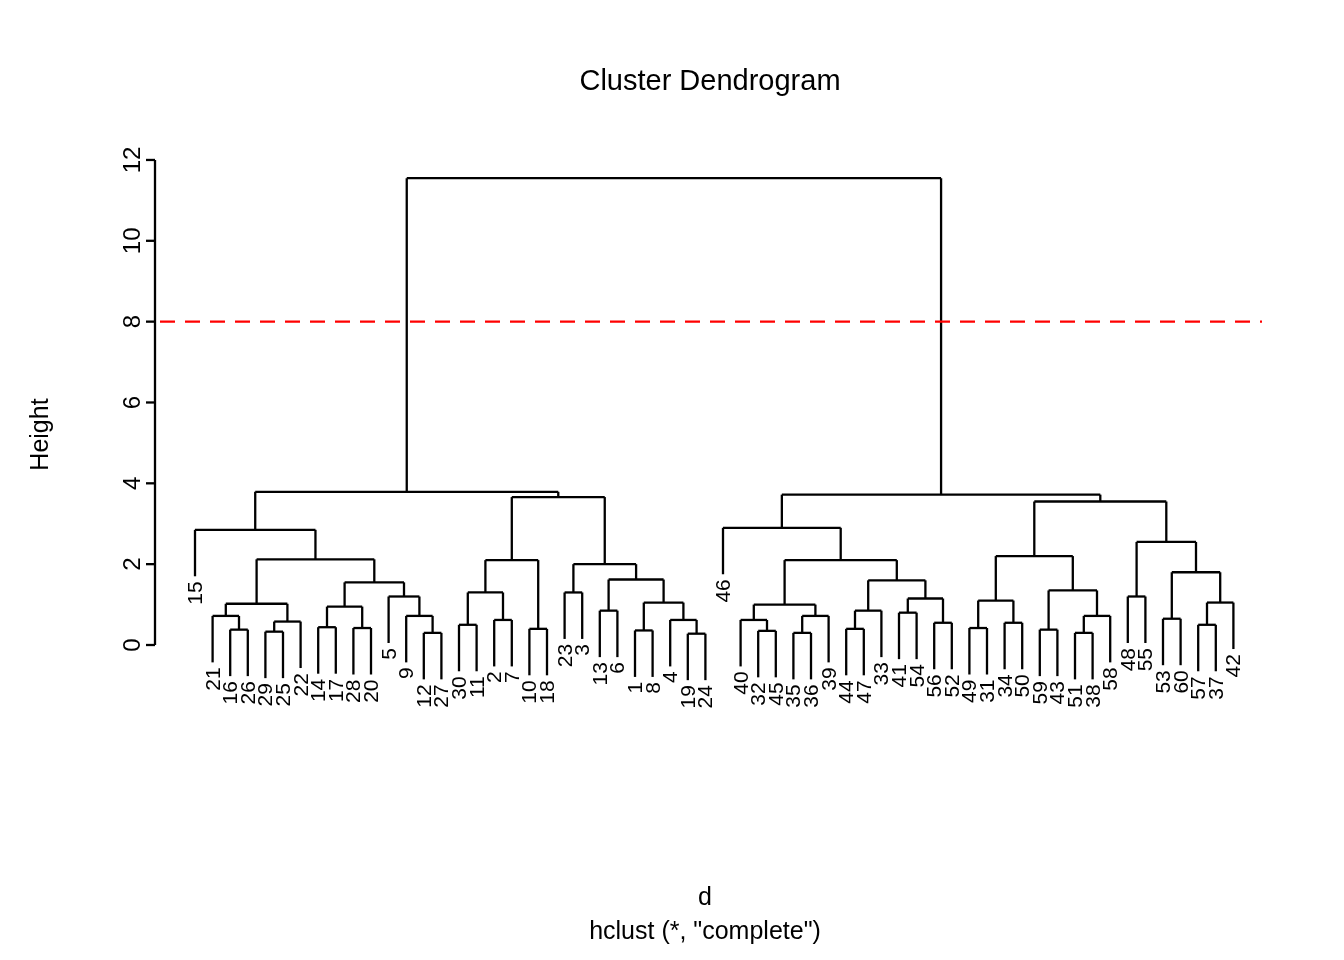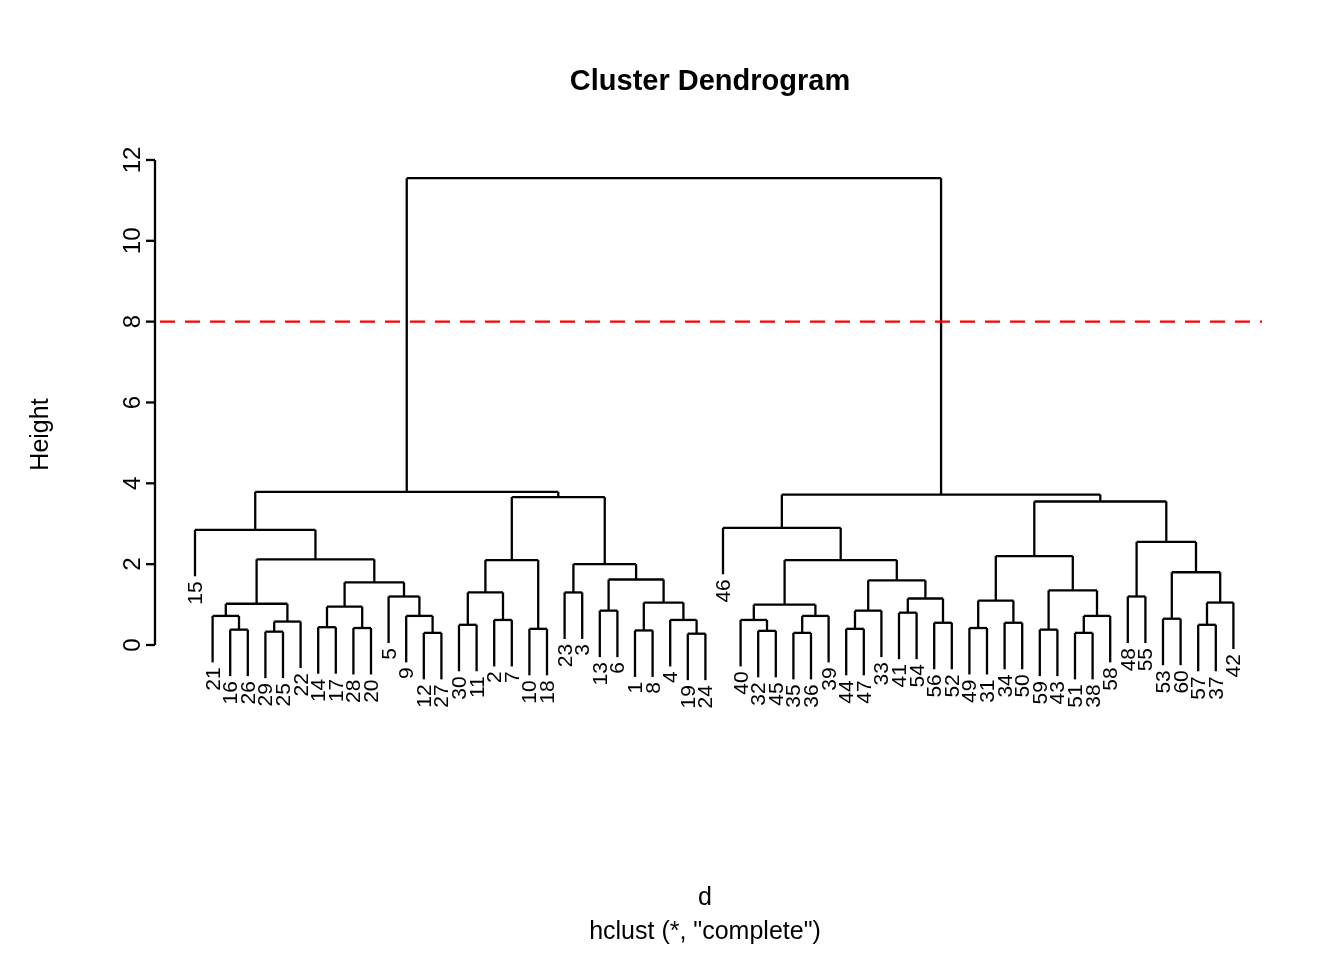--- a/index.html
+++ b/index.html
@@ -1,19 +1,19 @@
 <!DOCTYPE html>
 <html><head>
 <meta charset="utf-8">
 <style>
   html,body{margin:0;padding:0;background:#ffffff;}
   .stage{position:relative;width:1344px;height:960px;background:#ffffff;overflow:hidden;
          font-family:"Liberation Sans", sans-serif;}
   .chart-title{position:absolute;left:75px;top:64px;width:1270px;text-align:center;
-               font-size:29px;font-weight:bold;color:#000;}
+               font-size:29px;font-weight:normal;color:#000;}
   .y-label{position:absolute;left:-596px;top:420px;width:1270px;text-align:center;
            font-size:25px;color:#000;transform:rotate(-90deg);transform-origin:center;}
   .x-label-1{position:absolute;left:70px;top:882px;width:1270px;text-align:center;
              font-size:25px;color:#000;}
   .x-label-2{position:absolute;left:70px;top:916px;width:1270px;text-align:center;
              font-size:25px;color:#000;}
   svg{position:absolute;left:0;top:0;}
 </style>
 </head>
 <body>

